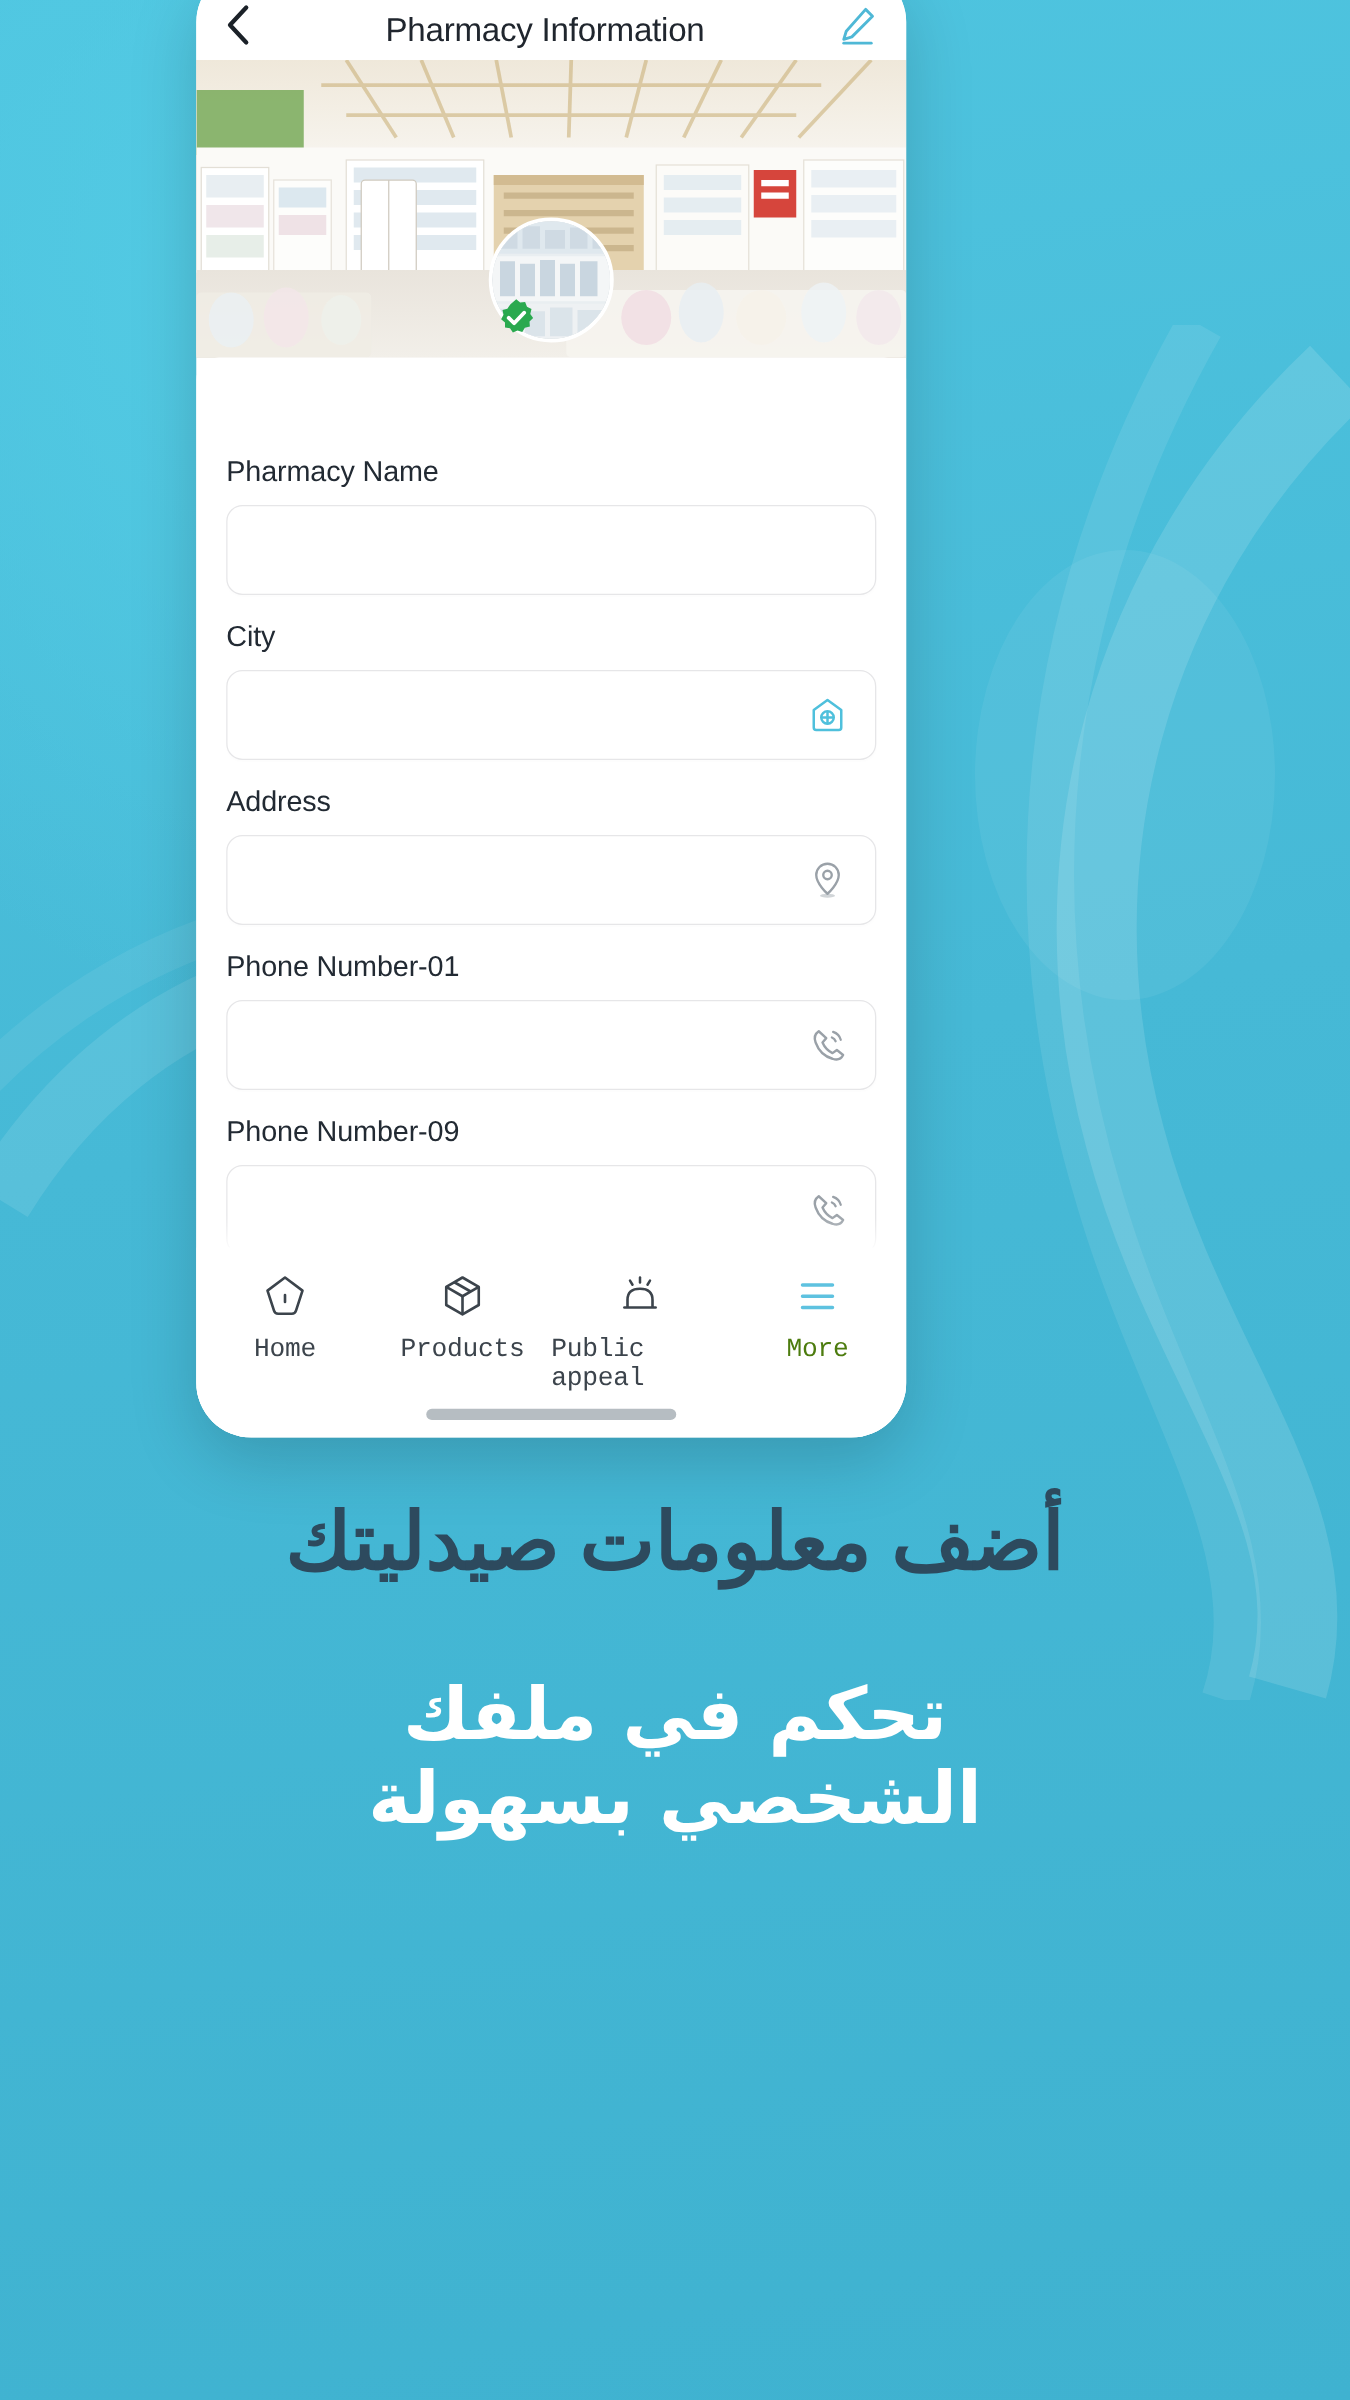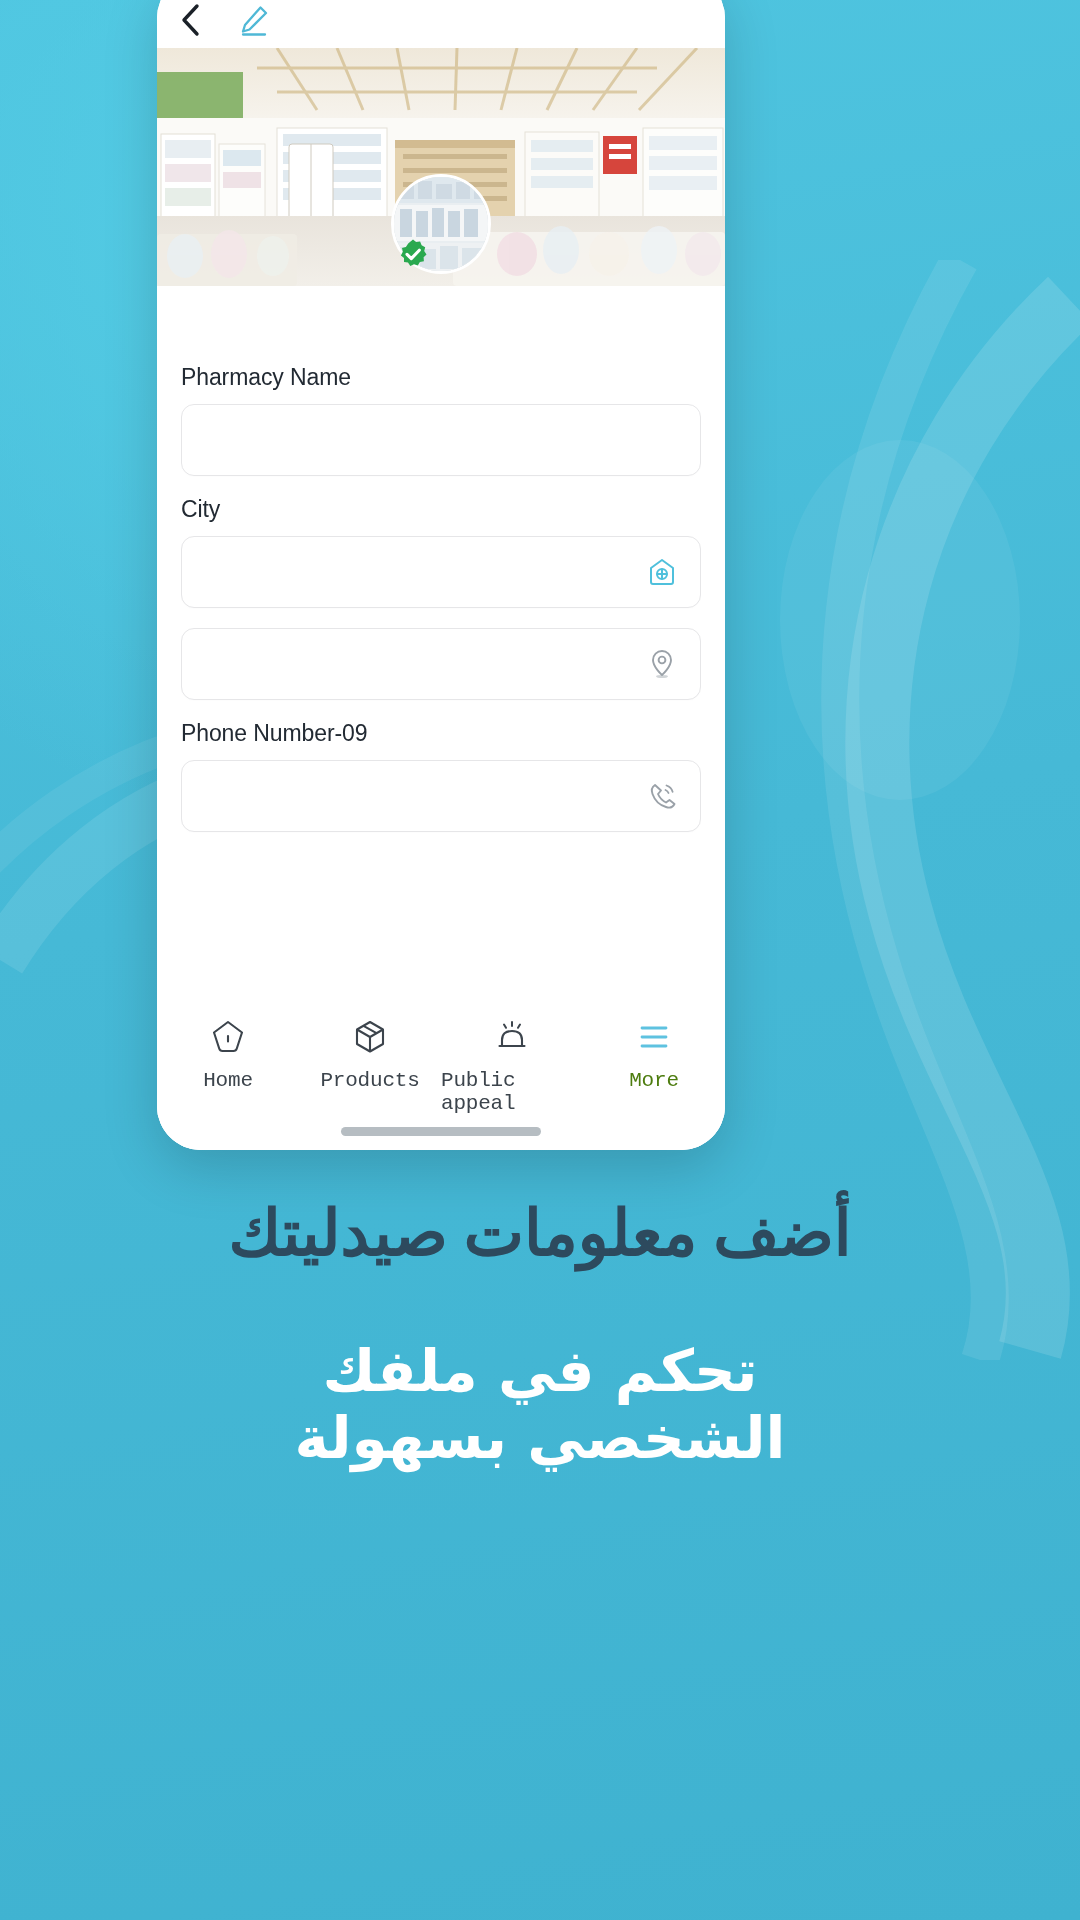--- a/index.html
+++ b/index.html
@@ -186,20 +186,21 @@
 </div>
 
 <div class="phone">
 
   <div class="appbar">
     <div class="back-btn">
       <svg width="22" height="34" viewBox="0 0 22 34">
         <path d="M18 3 L5 17 L18 31" stroke="#1b2128" stroke-width="3.4" fill="none" stroke-linecap="round" stroke-linejoin="round"></path>
       </svg>
     </div>
+    <div class="appbar-title">Pharmacy Information</div>
     <div class="edit-btn">
       <svg width="34" height="34" viewBox="0 0 34 34">
         <path d="M23.5 4.5 L29 10 L12.5 26.5 L6 28.5 L8 22 Z" stroke="#4fb8d6" stroke-width="2.3" fill="none" stroke-linejoin="round" stroke-linecap="round"></path>
         <path d="M6 31.5 L28 31.5" stroke="#4fb8d6" stroke-width="2.3" stroke-linecap="round"></path>
       </svg>
     </div>
   </div>
 
   <div class="cover">
     <svg class="cover-img" width="568" height="238" viewBox="0 0 568 238" preserveAspectRatio="none">
@@ -353,32 +354,47 @@
           <svg width="32" height="32" viewBox="0 0 32 32">
             <path d="M5 12 L16 4 L27 12 L27 26 Q27 28 25 28 L7 28 Q5 28 5 26 Z" stroke="#4fc0dc" stroke-width="2" fill="none" stroke-linejoin="round"></path>
             <circle cx="16" cy="18" r="5" stroke="#4fc0dc" stroke-width="2" fill="none"></circle>
             <path d="M16 13.5 L16 22.5 M11.5 18 L20.5 18" stroke="#4fc0dc" stroke-width="2" stroke-linecap="round"></path>
           </svg>
         </span>
       </div>
     </div>
 
     <div class="field">
+      <div class="field-label">Address</div>
       <div class="field-box">
         <input class="field-input" type="text" placeholder="" style="">
         <span class="field-icon">
           <svg width="32" height="32" viewBox="0 0 32 32">
             <path d="M16 3 C11 3 7 7 7 12 C7 19 16 27 16 27 C16 27 25 19 25 12 C25 7 21 3 16 3 Z" stroke="#9aa1a8" stroke-width="1.9" fill="none" stroke-linejoin="round"></path>
             <circle cx="16" cy="12" r="3.4" stroke="#9aa1a8" stroke-width="1.9" fill="none"></circle>
             <ellipse cx="16" cy="28.5" rx="6" ry="1.6" fill="#9aa1a8" opacity="0.45"></ellipse>
           </svg>
         </span>
       </div>
     </div>
 
+    <div class="field">
+      <div class="field-label">Phone Number-01</div>
+      <div class="field-box">
+        <input class="field-input" type="text" placeholder="" style="">
+        <span class="field-icon">
+          <svg width="32" height="32" viewBox="0 0 32 32">
+            <path d="M9 5 C6 7 5 10 6.5 14 C9 21 13 25 20 27 C24 28.4 27 27 28.5 24
+                     L23.5 20 L20 22.5 C17 21 13.5 17.5 12 14 L15 10.5 Z" stroke="#9aa1a8" stroke-width="1.9" fill="none" stroke-linejoin="round"></path>
+            <path d="M20.5 5.5 C23.5 6.5 25.8 8.8 26.6 11.8" stroke="#9aa1a8" stroke-width="1.8" fill="none" stroke-linecap="round"></path>
+            <path d="M19.5 10 C21 10.6 22 11.6 22.5 13" stroke="#9aa1a8" stroke-width="1.8" fill="none" stroke-linecap="round"></path>
+          </svg>
+        </span>
+      </div>
+    </div>
 
     <div class="field">
       <div class="field-label">Phone Number-09</div>
       <div class="field-box">
         <input class="field-input" type="text" placeholder="" style="">
         <span class="field-icon">
           <svg width="32" height="32" viewBox="0 0 32 32">
             <path d="M9 5 C6 7 5 10 6.5 14 C9 21 13 25 20 27 C24 28.4 27 27 28.5 24
                      L23.5 20 L20 22.5 C17 21 13.5 17.5 12 14 L15 10.5 Z" stroke="#9aa1a8" stroke-width="1.9" fill="none" stroke-linejoin="round"></path>
             <path d="M20.5 5.5 C23.5 6.5 25.8 8.8 26.6 11.8" stroke="#9aa1a8" stroke-width="1.8" fill="none" stroke-linecap="round"></path>

